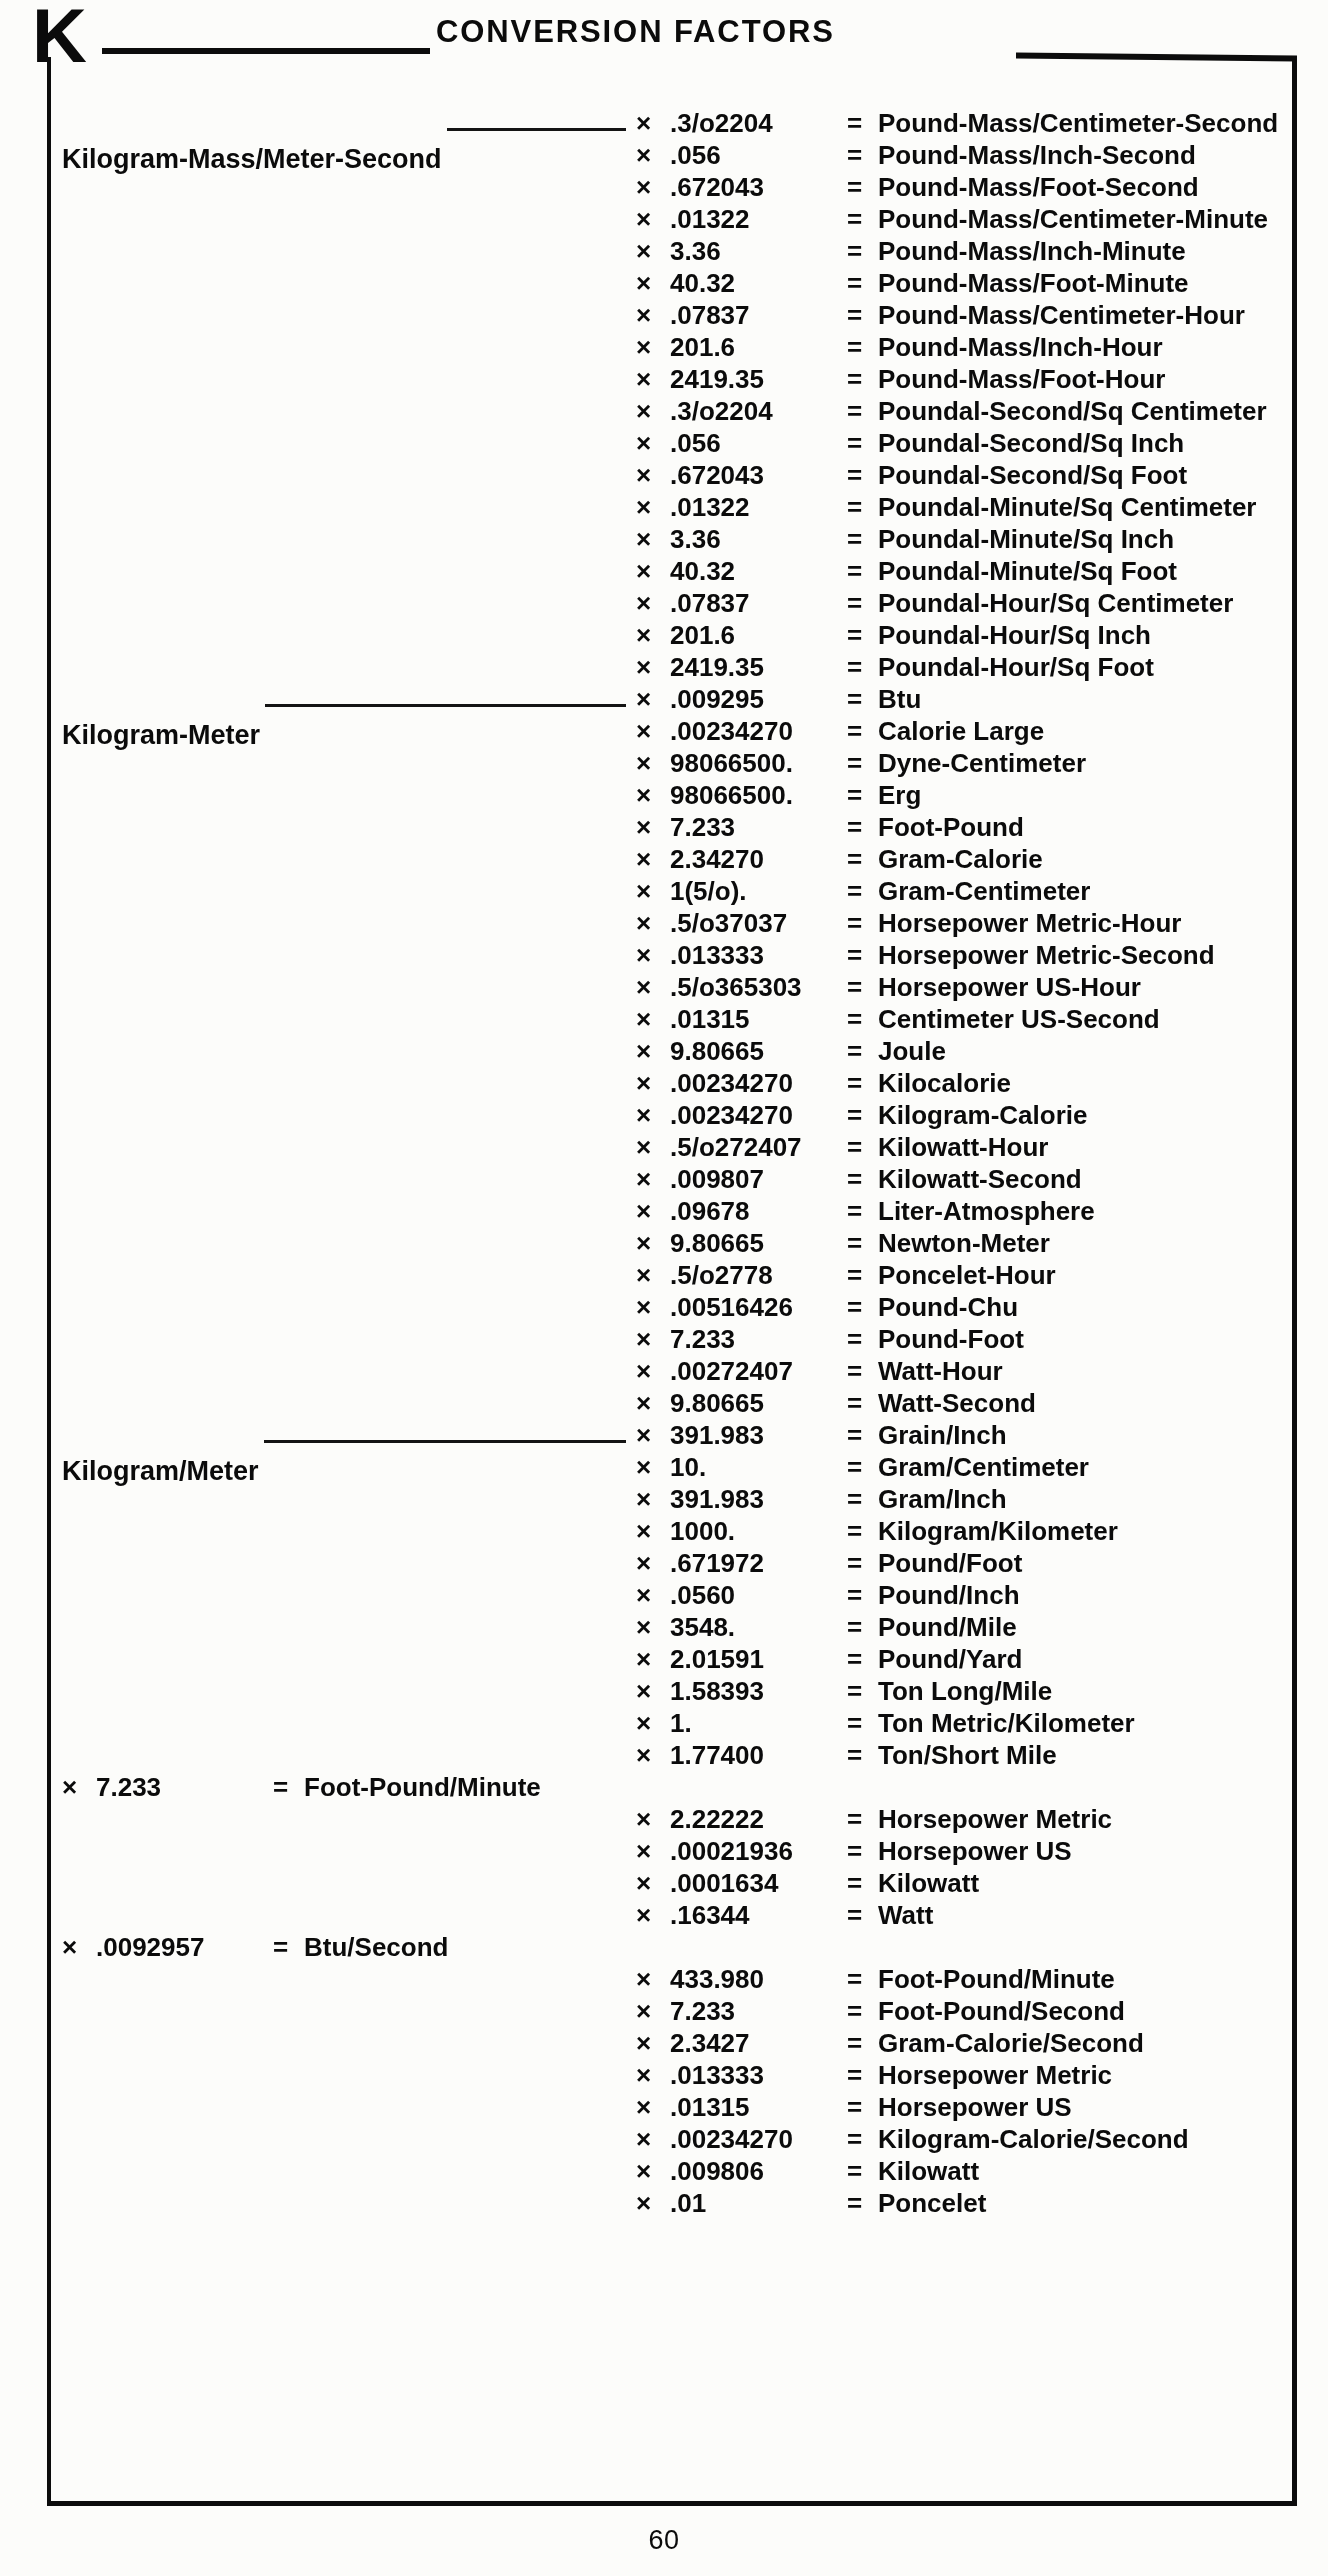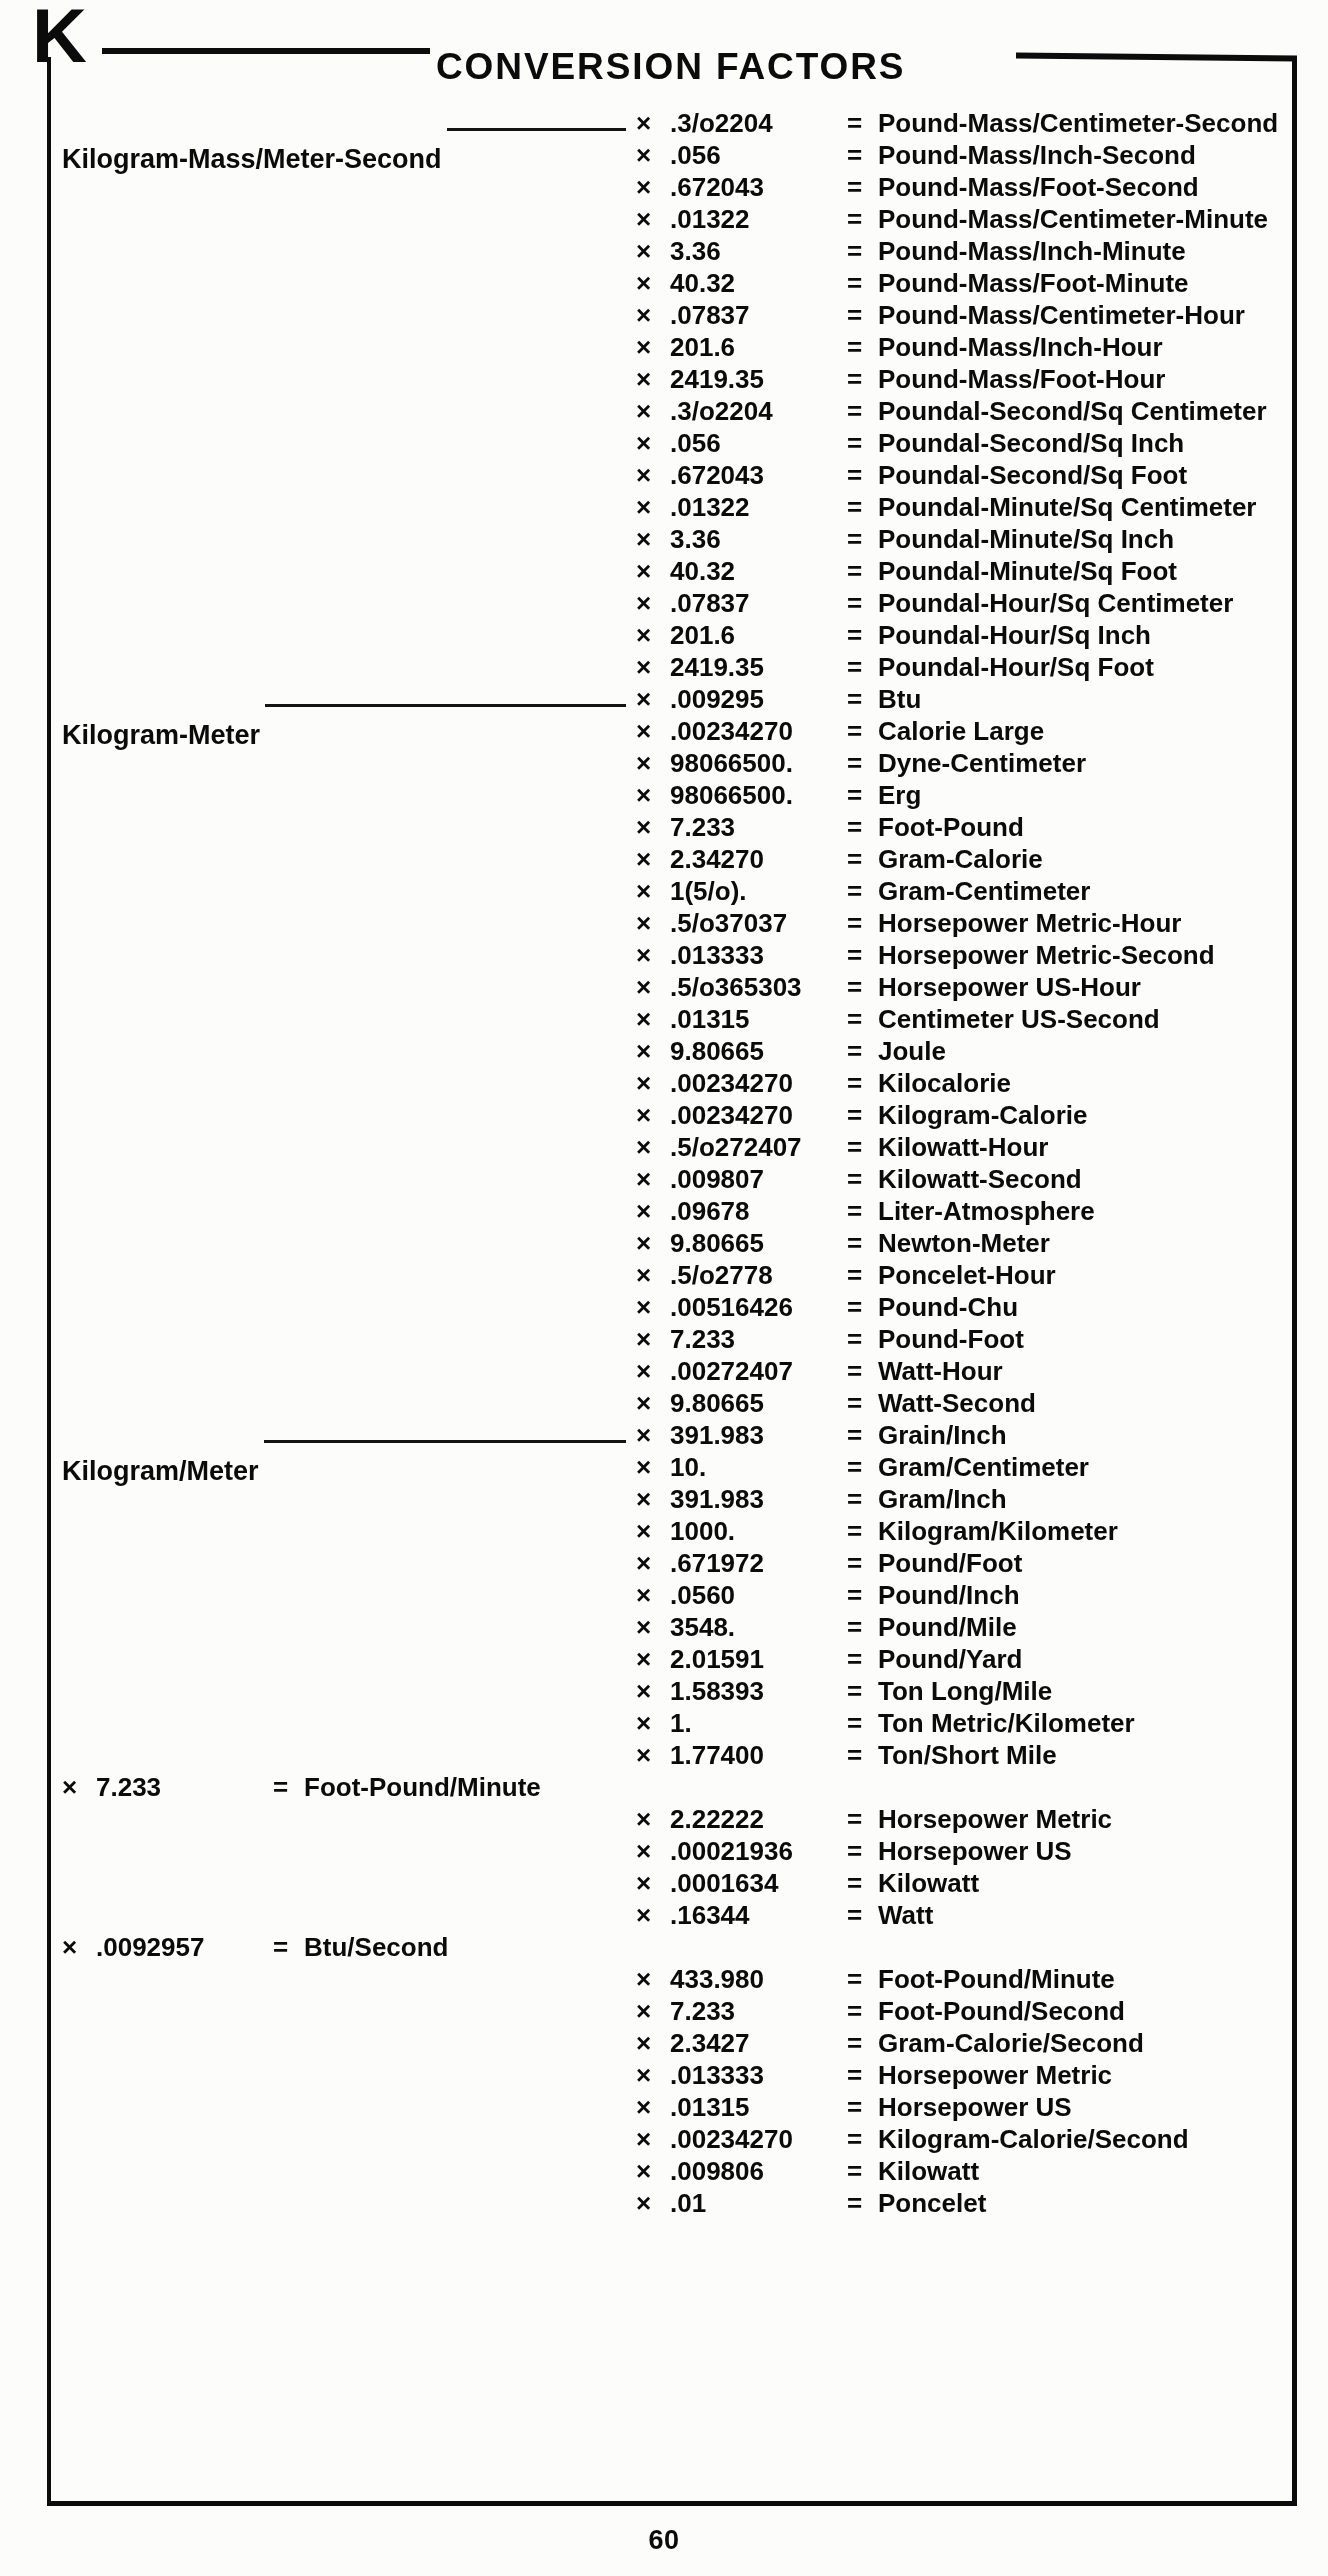--- a/index.html
+++ b/index.html
@@ -16,23 +16,22 @@
   .k-letter {
     position: absolute; left: 32px; top: 2.6px;
     font-size: 76px; line-height: 65px; font-weight: bold;
     letter-spacing: -2.6px;
   }
   .title-rule { position: absolute; background: #0c0c0c; height: 5.8px; }
   .title-rule.left  { left: 102px;  top: 48px; width: 328px; }
   .title-rule.right { left: 1016px; top: 54px; width: 281px; transform: rotate(0.6deg); }
   .page-title {
     position: absolute; left: 436px; top: 14.2px;
-    font-size: 37px; font-weight: bold; letter-spacing: 1.9px;
+    font-size: 31px; font-weight: bold; letter-spacing: 1.9px;
     white-space: nowrap;
-    margin-top: 32px;
   }
   
   .frame {
     position: absolute; left: 47px; top: 57px;
     width: 1250px; height: 2449px;
     border-left: 4.5px solid #0c0c0c;
     border-right: 5.8px solid #0c0c0c;
     border-bottom: 5.8px solid #0c0c0c;
   }
   
@@ -50,21 +49,21 @@
     border-bottom: 3.2px solid #141414;
     margin: 0 10.3px 7.8px 5.2px; min-width: 26px;
   }
   .times-cell { width: 211px; min-width: 211px; display: flex; }
   .times-sign { width: 34px; min-width: 34px; }
   .equals-cell { flex: 1; display: flex; }
   .equals-sign { width: 31px; min-width: 31px; }
   
   .page-number {
     position: absolute; top: 2525px; left: 0; width: 100%;
-    text-align: center; font-size: 27px; font-weight: bold;
+    text-align: center; font-size: 27px; font-weight: normal;
     letter-spacing: 0.6px;
   }
 </style>
 </head>
 <body>
 
 <div class="k-letter">K</div>
 <div class="title-rule left"></div>
 <div class="page-title">CONVERSION FACTORS</div>
 <div class="title-rule right"></div>

